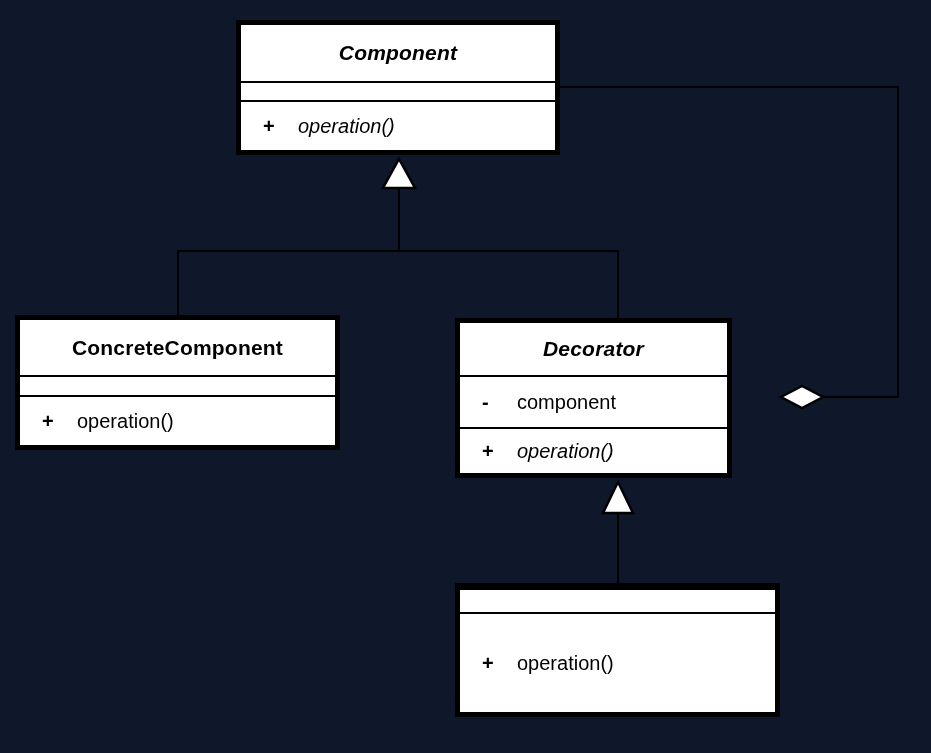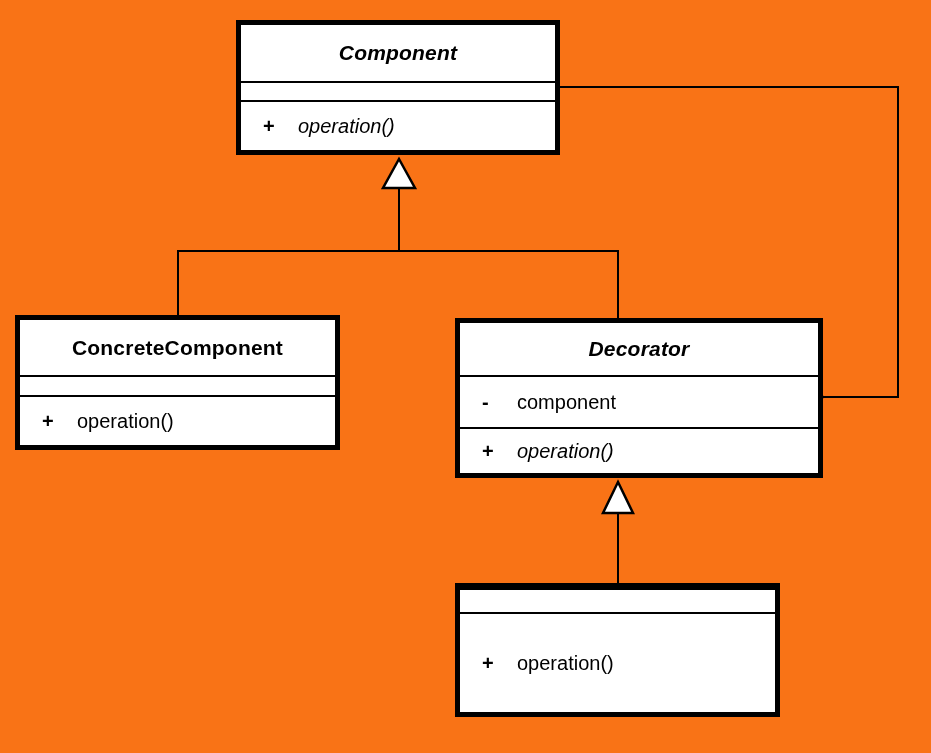--- a/index.html
+++ b/index.html
@@ -1,21 +1,21 @@
 <!DOCTYPE html>
 <html><head>
 <meta charset="utf-8">
 <style>
   * { margin: 0; padding: 0; box-sizing: border-box; }
   html, body { background: #ffffff; }
   .canvas {
     position: relative;
     width: 931px;
     height: 753px;
-    background: #f97316;
+    background: #0f172a;
     font-family: "Liberation Sans", sans-serif;
     color: #000000;
     overflow: hidden;
   }
   .connectors { position: absolute; left: 0; top: 0; width: 931px; height: 753px; }
   .class-box {
     position: absolute;
     background: #ffffff;
     border: 5px solid #000000;
     display: flex;
@@ -48,21 +48,21 @@
   #box-component .attrs { height: 19px; }
   #box-component .ops { flex: 1; }
 
   
   #box-concrete-component { left: 15px; top: 315px; width: 325px; height: 135px; }
   #box-concrete-component .class-title { height: 55px; }
   #box-concrete-component .attrs { height: 20px; }
   #box-concrete-component .ops { flex: 1; }
 
   
-  #box-decorator { left: 455px; top: 318px; width: 368px; height: 160px; }
+  #box-decorator { left: 455px; top: 318px; width: 277px; height: 160px; }
   #box-decorator .class-title { height: 52px; }
   #box-decorator .attrs { height: 52px; }
   #box-decorator .ops { flex: 1; }
 
   
   #box-concrete-decorator { left: 455px; top: 583px; width: 325px; height: 134px; }
   #box-concrete-decorator .class-title { height: 50px; }
   #box-concrete-decorator .attrs { height: 24px; }
   #box-concrete-decorator .ops { flex: 1; }
 </style>

